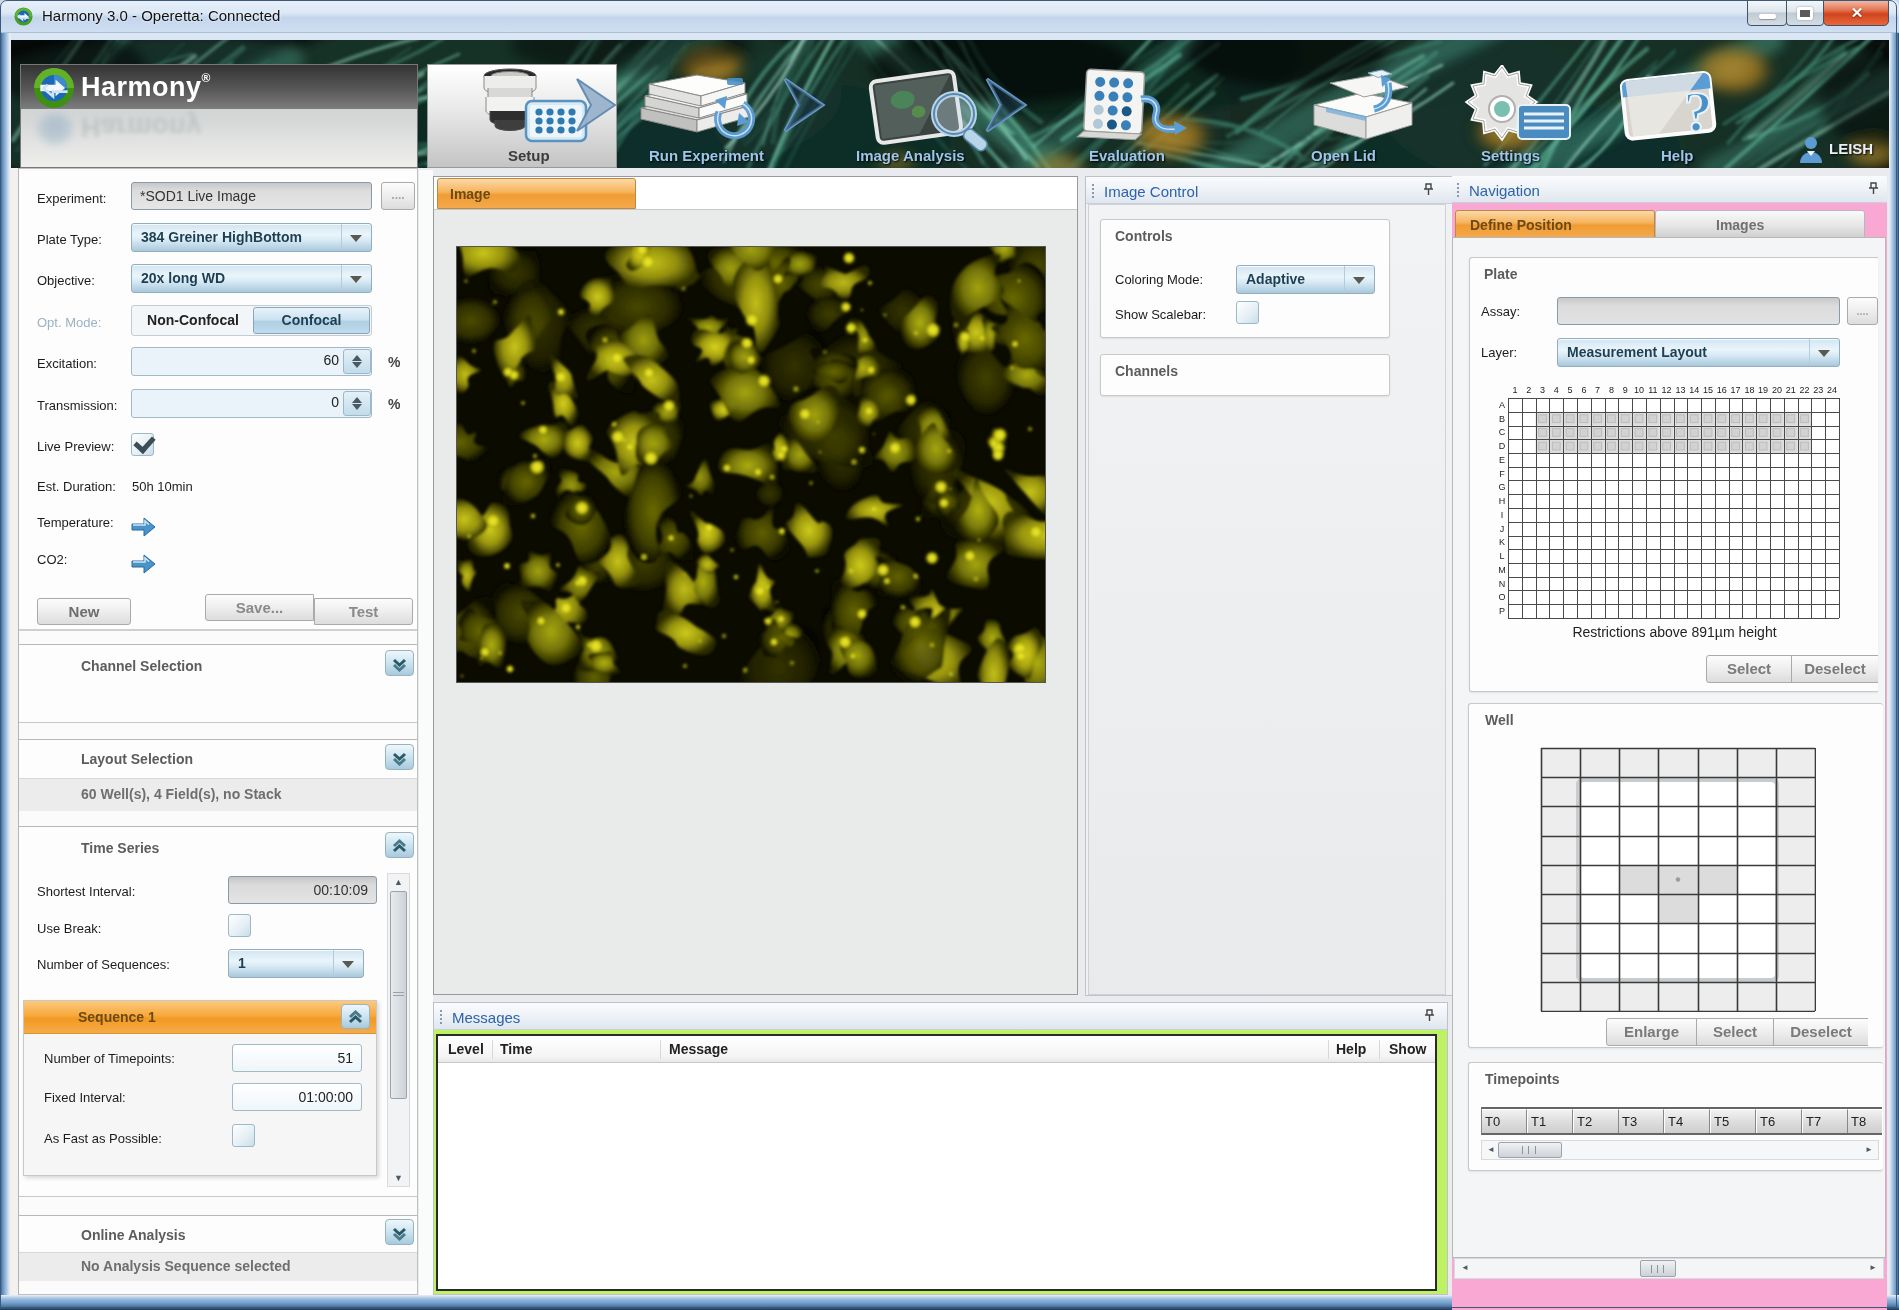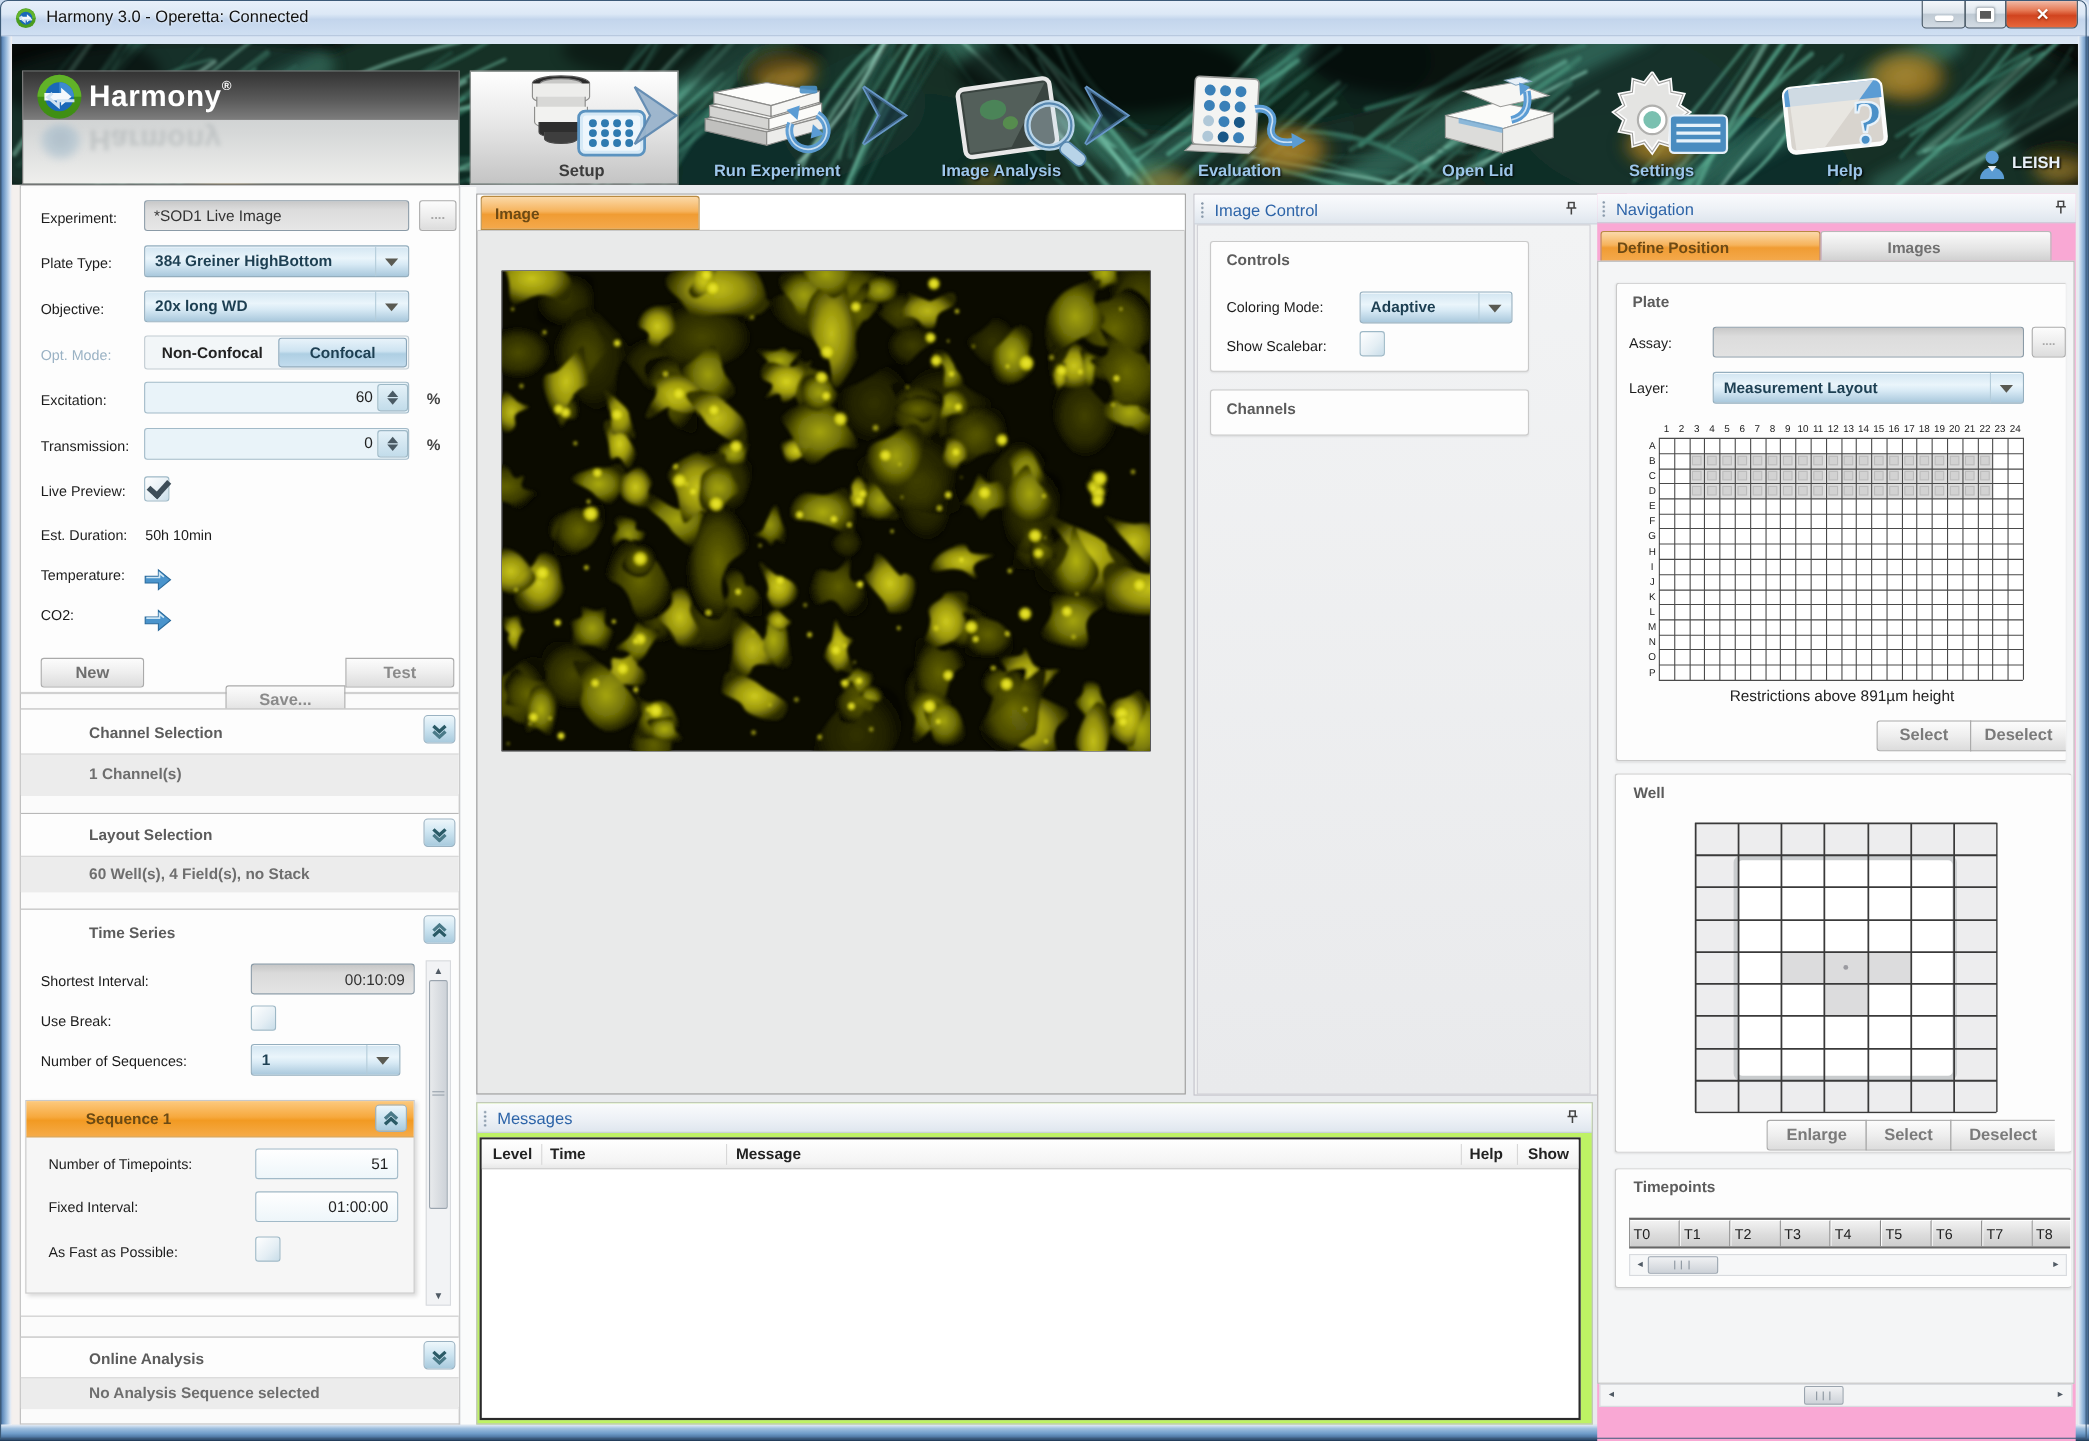--- a/index.html
+++ b/index.html
@@ -565,34 +565,31 @@
         <path d="M3,9 h12 v-4 l4,3.5" fill="none" stroke="#cfe6f4" stroke-width="1.5"></path>
       </svg>
 
       <div class="lbl" style="left:18px;top:381px">CO2:</div>
       <svg class="abs" style="left:111px;top:382px" width="27" height="22" viewBox="0 0 27 22">
         <path d="M2,8 h12 v-6 l11,9 -11,9 v-6 h-12 z" fill="#4a94cc" stroke="#2a6a9c" stroke-width="1"></path>
         <path d="M3,9 h12 v-4 l4,3.5" fill="none" stroke="#cfe6f4" stroke-width="1.5"></path>
       </svg>
 
       <div class="btn" style="left:18px;top:427px;width:94px;height:27px;line-height:25px;color:#6e6e6e">New</div>
-      <div class="btn" style="left:186px;top:452px;width:109px;height:27px;line-height:25px;border-radius:3px 0 0 3px">Save...</div>
+      <div class="btn" style="left:186px;top:423px;width:109px;height:27px;line-height:25px;border-radius:3px 0 0 3px">Save...</div>
       <div class="btn" style="left:295px;top:427px;width:99px;height:27px;line-height:25px;border-radius:0 3px 3px 0">Test</div>
     </div>
 
     <div class="abs" style="left:0;top:475px;width:398px;height:79px;border-top:1px solid #b8b8b8;border-bottom:1px solid #c8c8c8;background:#fdfdfd">
       <div class="paneltitle" style="left:18px;top:13px">Channel Selection</div>
       <div class="hdrbtn" style="left:366px;top:5px">
         <svg class="chev" style="top:6px" viewBox="0 0 15 15">
               <path d="M2,3 L7.5,8 L13,3" fill="none" stroke="#2a5a66" stroke-width="3"></path>
               <path d="M2,8 L7.5,13 L13,8" fill="none" stroke="#4a7a88" stroke-width="3"></path>
             </svg>
-      </div>
-      <div class="abs" style="left:0;top:40px;width:398px;height:38px;background:#ececec;border-top:1px solid #d8d8d8">
-        <div class="paneltitle" style="left:18px;top:9px;color:#6e6e6e">1 Channel(s)</div>
       </div>
     </div>
 
     <div class="abs" style="left:0;top:570px;width:398px;height:72px;border-top:1px solid #b8b8b8;border-bottom:1px solid #c8c8c8;background:#fdfdfd">
       <div class="paneltitle" style="left:18px;top:11px">Layout Selection</div>
       <div class="hdrbtn" style="left:366px;top:4px">
         <svg class="chev" style="top:6px" viewBox="0 0 15 15">
               <path d="M2,3 L7.5,8 L13,3" fill="none" stroke="#2a5a66" stroke-width="3"></path>
               <path d="M2,8 L7.5,13 L13,8" fill="none" stroke="#4a7a88" stroke-width="3"></path>
             </svg>

